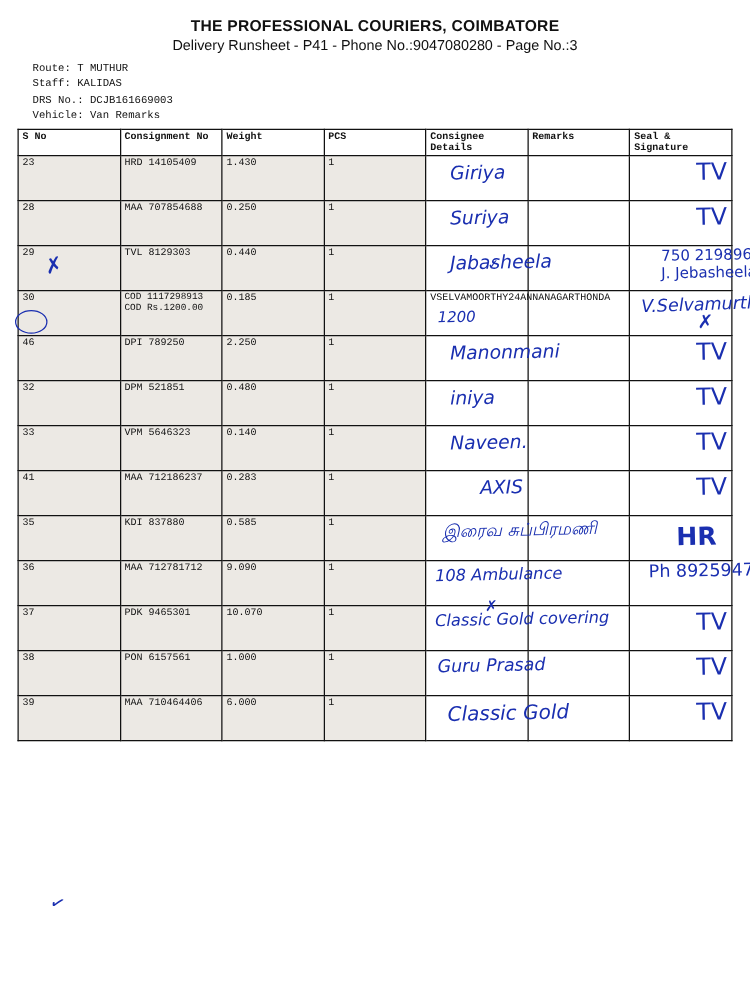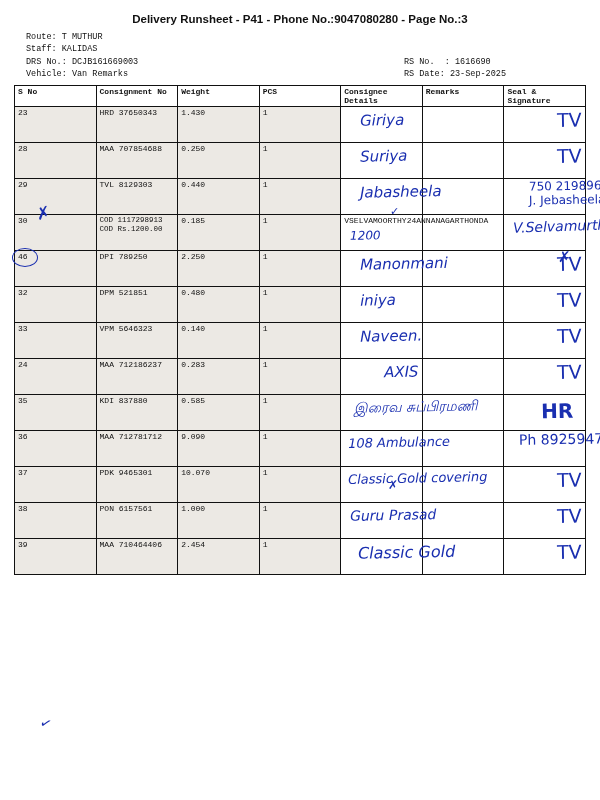--- a/index.html
+++ b/index.html
@@ -26,21 +26,21 @@
     text-align: center;
     font-family: "Liberation Sans", sans-serif;
     font-weight: bold;
     font-size: 12.5px;
     letter-spacing: 0.2px;
     margin-top: 4px;
   }
   .subtitle {
     text-align: center;
     font-family: "Liberation Sans", sans-serif;
-    font-weight: bold;
+    font-weight: normal;
     font-size: 11.5px;
     margin-top: 3px;
   }
   .meta-wrap {
     display: flex;
     justify-content: space-between;
     margin-top: 6px;
     font-size: 8.5px;
     line-height: 1.45;
     align-items: flex-end;
@@ -157,52 +157,49 @@
   .mark-x.x5 { left: 40px; top: 715px; font-size: 14px; transform: rotate(20deg); }
   .shade {
     background: #ece9e4;
   }
 </style>
 </head>
 <body>
 
 <div class="page">
 
+  <div class="title">THE PROFESSIONAL COURIERS, COIMBATORE</div>
   <div class="subtitle">Delivery Runsheet - P41 - Phone No.:9047080280 - Page No.:3</div>
 
   <div class="meta-wrap">
     <div class="meta-left">
       <div class="meta-line">Route: T MUTHUR</div>
       <div class="meta-line">Staff: KALIDAS</div>
       <div class="meta-line">DRS No.: DCJB161669003</div>
       <div class="meta-line">Vehicle: Van Remarks</div>
-    </div>
-    <div class="meta-right">
-      <div class="meta-line">RS No.  : 1616690</div>
-      <div class="meta-line">RS Date: 23-Sep-2025</div>
     </div>
   </div>
 
   <table class="runsheet">
     <thead>
       <tr>
         <th class="cell-sno">S No</th>
         <th class="cell-con">Consignment No</th>
         <th class="cell-weight">Weight</th>
         <th class="cell-pcs">PCS</th>
         <th class="cell-name">Consignee Details</th>
         <th class="cell-remarks">Remarks</th>
         <th class="cell-seal">Seal &amp; Signature</th>
       </tr>
     </thead>
     <tbody>
 
       <tr class="data-row">
         <td class="cell-sno shade">23</td>
-        <td class="cell-con shade">HRD 37650343</td>
+        <td class="cell-con shade">HRD 14105409</td>
         <td class="cell-weight shade">1.430</td>
         <td class="cell-pcs shade">1</td>
         <td class="cell-name">
           <span class="hand">Giriya</span>
         </td>
         <td class="cell-remarks"></td>
         <td class="cell-seal">
           <span class="hand tv">TV</span>
         </td>
       </tr>
@@ -290,21 +287,21 @@
         <td class="cell-name">
           <span class="hand">Naveen.</span>
         </td>
         <td class="cell-remarks"></td>
         <td class="cell-seal">
           <span class="hand tv">TV</span>
         </td>
       </tr>
 
       <tr class="data-row">
-        <td class="cell-sno shade">24</td>
+        <td class="cell-sno shade">41</td>
         <td class="cell-con shade">MAA 712186237</td>
         <td class="cell-weight shade">0.283</td>
         <td class="cell-pcs shade">1</td>
         <td class="cell-name">
           <span class="hand" style="padding-left:40px;">AXIS</span>
         </td>
         <td class="cell-remarks"></td>
         <td class="cell-seal">
           <span class="hand tv">TV</span>
         </td>
@@ -362,21 +359,21 @@
         </td>
         <td class="cell-remarks"></td>
         <td class="cell-seal">
           <span class="hand tv">TV</span>
         </td>
       </tr>
 
       <tr class="data-row">
         <td class="cell-sno shade">39</td>
         <td class="cell-con shade">MAA 710464406</td>
-        <td class="cell-weight shade">2.454</td>
+        <td class="cell-weight shade">6.000</td>
         <td class="cell-pcs shade">1</td>
         <td class="cell-name">
           <span class="hand" style="font-size:16px;padding-left:14px;">Classic Gold</span>
         </td>
         <td class="cell-remarks"></td>
         <td class="cell-seal">
           <span class="hand tv">TV</span>
         </td>
       </tr>
 

